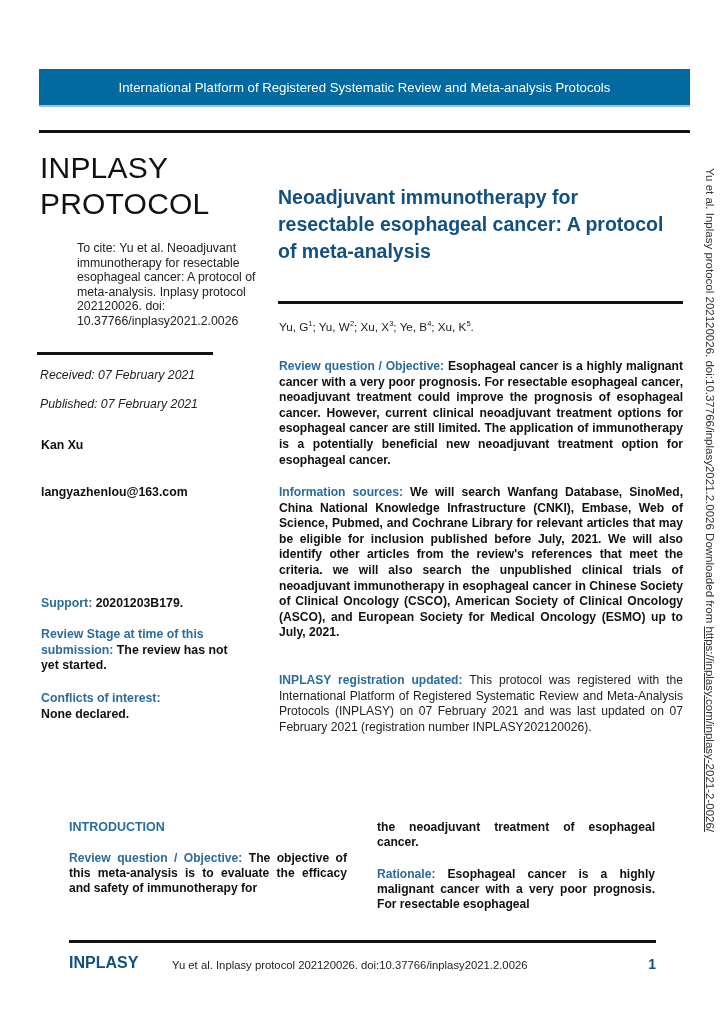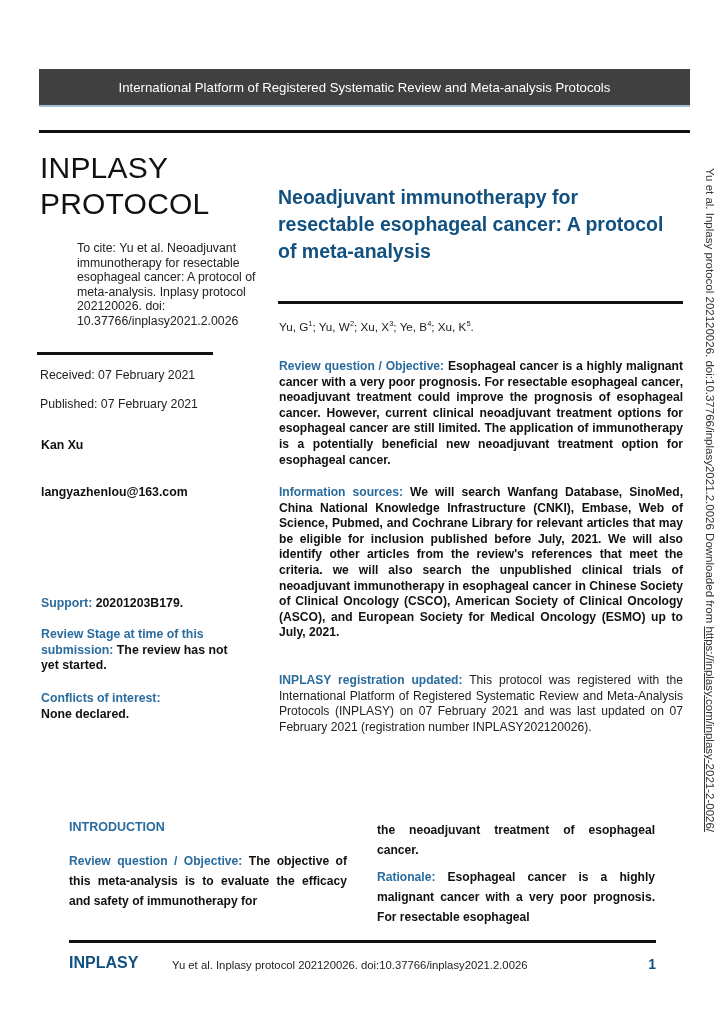--- a/index.html
+++ b/index.html
@@ -1,37 +1,37 @@
 <!DOCTYPE html>
 <html><head>
 <meta charset="utf-8">
 <style>
   html, body { margin: 0; padding: 0; background: #ffffff; }
   body { width: 724px; height: 1024px; position: relative; overflow: hidden;
          font-family: "Liberation Sans", sans-serif; color: #111; }
   .abs { position: absolute; }
-  .banner { left: 39px; top: 69px; width: 651px; height: 38px; background: #404040;
+  .banner { left: 39px; top: 69px; width: 651px; height: 38px; background: #0369a1;
             border-bottom: 2px solid #9fc1dc; color: #fff; font-size: 13.2px;
             display: flex; align-items: center; justify-content: center; box-sizing: border-box; }
   .rule-top { left: 39px; top: 130px; width: 651px; height: 3px; background: #111; }
   .brand { left: 40px; top: 150px; font-size: 30px; line-height: 36px; color: #111; letter-spacing: 0.2px; }
   .cite { left: 40px; top: 241px; width: 200px; font-size: 12.3px; line-height: 14.5px; color: #222; margin-left: 37px; }
   .rule-left { left: 37px; top: 352px; width: 176px; height: 3px; background: #111; }
-  .date { left: 40px; font-size: 12.3px; color: #222; }
+  .date { left: 40px; font-size: 12.3px; color: #222; font-style: italic; }
   .side { left: 41px; width: 200px; font-size: 12.3px; line-height: 15.5px; font-weight: bold; color: #111; }
   .lbl { color: #2a6c9e; font-weight: bold; }
   .title { left: 278px; top: 184px; width: 400px; font-size: 19.5px; line-height: 27px;
            font-weight: bold; color: #11507f; }
   .rule-right { left: 278px; top: 301px; width: 405px; height: 3px; background: #111; }
   .authors { left: 279px; top: 319px; font-size: 11.7px; color: #222; }
   .authors sup { font-size: 7.5px; }
   .para { left: 279px; width: 404px; font-size: 12.1px; line-height: 15.6px; text-align: justify; }
   .para.bold { font-weight: bold; }
   .para.normal { font-weight: normal; color: #222; }
-  .col { width: 278px; font-size: 12.1px; line-height: 20px; text-align: justify; font-weight: bold; }
+  .col { width: 278px; font-size: 12.1px; line-height: 15px; text-align: justify; font-weight: bold; }
   .intro-h { left: 69px; top: 820px; font-size: 12.5px; font-weight: bold; color: #2a6c9e; }
   .rule-bottom { left: 69px; top: 940px; width: 587px; height: 3px; background: #111; }
   .foot-brand { left: 69px; top: 954px; font-size: 16px; font-weight: bold; color: #11507f; }
   .foot-cite { left: 172px; top: 959px; font-size: 11.3px; color: #222; }
   .foot-page { left: 640px; top: 956px; width: 16px; text-align: right; font-size: 14px; font-weight: bold; color: #11507f; }
   .vert { left: 700px; top: 168px; width: 20px; height: 730px; }
   .vert-inner { position: absolute; left: 0; top: 0; width: 730px; height: 20px;
                 transform-origin: 0 0; transform: translate(20px, 0) rotate(90deg);
                 font-size: 11.5px; line-height: 20px; color: #333; white-space: nowrap; }
   .vert-inner .link { text-decoration: underline; }

